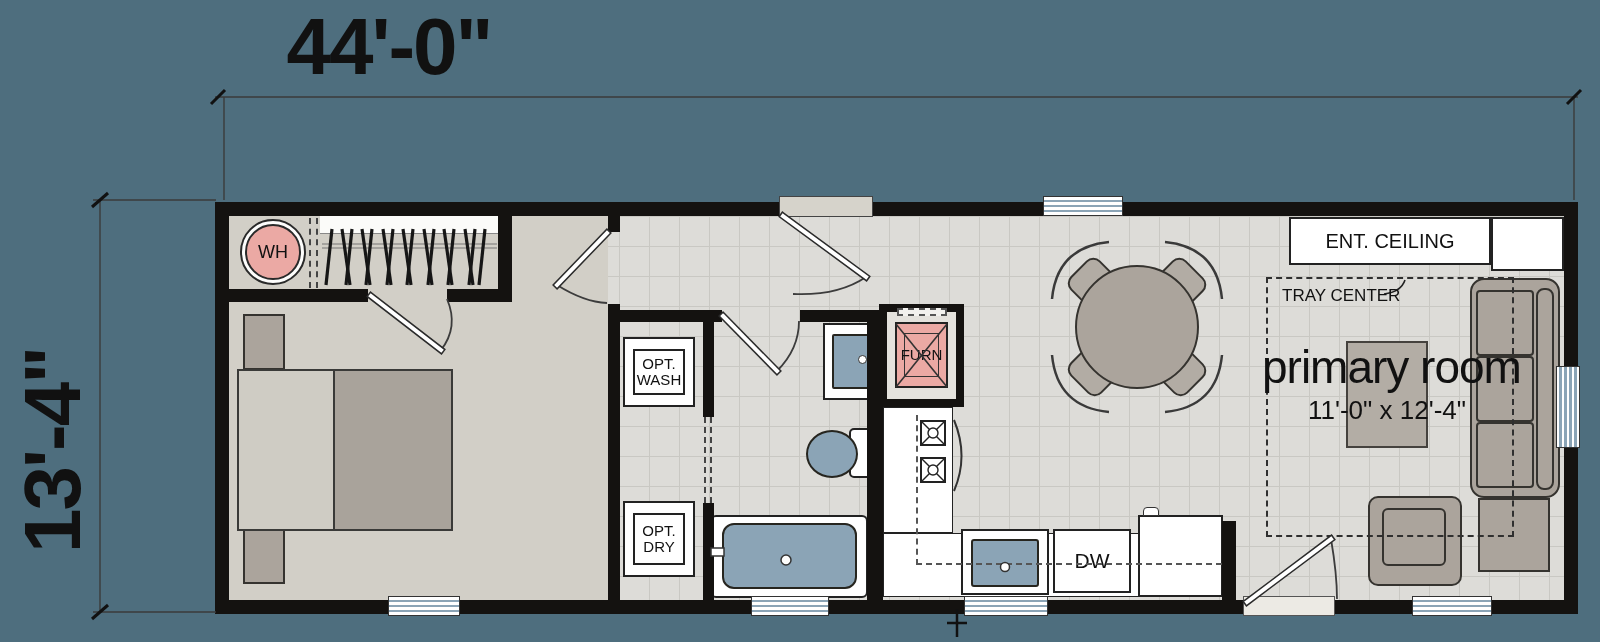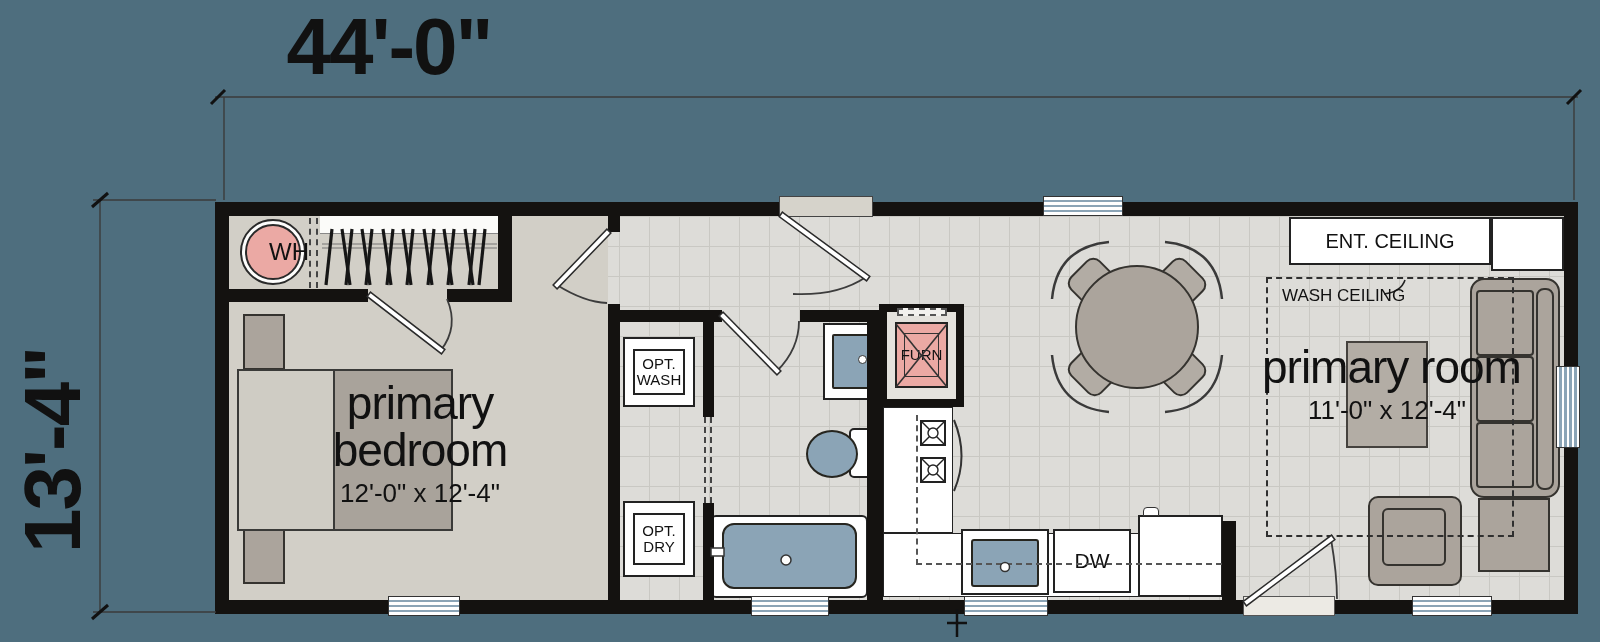--- a/index.html
+++ b/index.html
@@ -44,21 +44,21 @@
   <div class="abs dashline" style="left:309px;top:218px;width:0;height:70px;border-left:2px dashed #444;"></div>
   <div class="abs dashline" style="left:316px;top:218px;width:0;height:70px;border-left:2px dashed #444;"></div>
 
   <div class="abs fur" style="left:243px;top:314px;width:42px;height:56px;"></div>
   <div class="abs fur" style="left:243px;top:528px;width:42px;height:56px;"></div>
   <div class="abs" style="left:237px;top:369px;width:216px;height:162px;background:#cfccc4;border:2px solid #3a3a38;box-sizing:border-box;"></div>
   <div class="abs" style="left:333px;top:369px;width:120px;height:162px;background:#a9a39b;border:2px solid #3a3a38;box-sizing:border-box;"></div>
 
   <div class="abs" style="left:240px;top:219px;width:66px;height:66px;border:2px solid #2a2a2a;border-radius:50%;background:#fdfdfc;box-sizing:border-box;">
     <div class="abs" style="left:3px;top:3px;right:3px;bottom:3px;border:2px solid #2a2a2a;border-radius:50%;background:var(--accent_pink);box-sizing:border-box;"></div>
-    <div class="abs lbl" style="left:16px;top:0;width:100%;height:100%;font-size:24px;">WH</div>
+    <div class="abs lbl" style="left:0;top:0;width:100%;height:100%;font-size:18px;">WH</div>
   </div>
 
   <div class="abs white-box" style="left:623px;top:337px;width:72px;height:70px;"></div>
   <div class="abs white-box lbl" style="left:633px;top:349px;width:52px;height:46px;">
     <div style="font-size:15px;"><span>OPT.</span><br><span>WASH</span></div>
   </div>
   <div class="abs white-box" style="left:623px;top:501px;width:72px;height:76px;"></div>
   <div class="abs white-box lbl" style="left:633px;top:513px;width:52px;height:52px;">
     <div style="font-size:15px;"><span>OPT.</span><br><span>DRY</span></div>
   </div>
@@ -220,26 +220,21 @@
     <path d="M 1384 294 Q 1401 292 1405 280" stroke="#222" stroke-width="1.6" fill="none"></path>
     <g stroke="#111" stroke-width="2.5">
       <path d="M 957 609 V 637"></path>
         <path d="M 947 623 H 967"></path>
     </g>
   </svg>
 
   <div class="abs dim-text lbl" style="left:234px;top:2px;width:310px;height:90px;">44'-0"</div>
   <div class="abs dim-text lbl" style="left:10px;top:300px;width:86px;height:300px;writing-mode:vertical-rl;transform:rotate(180deg);">13'-4"</div>
 
-  <div class="abs" style="left:300px;top:380px;width:240px;text-align:center;">
-    <div class="room-name">primary</div>
-    <div class="room-name">bedroom</div>
-    <div class="room-size">12'-0" x 12'-4"</div>
-  </div>
 
   <div class="abs" style="left:1262px;top:344px;width:250px;text-align:center;">
     <div class="room-name">primary room</div>
     <div class="room-size">11'-0" x 12'-4"</div>
   </div>
 
-  <div class="abs" style="left:1282px;top:286px;width:120px;font-size:17px;white-space:nowrap;">WASH CEILING</div>
+  <div class="abs" style="left:1282px;top:286px;width:120px;font-size:17px;white-space:nowrap;">TRAY CENTER</div>
 
 </div>
 
 </body></html>

